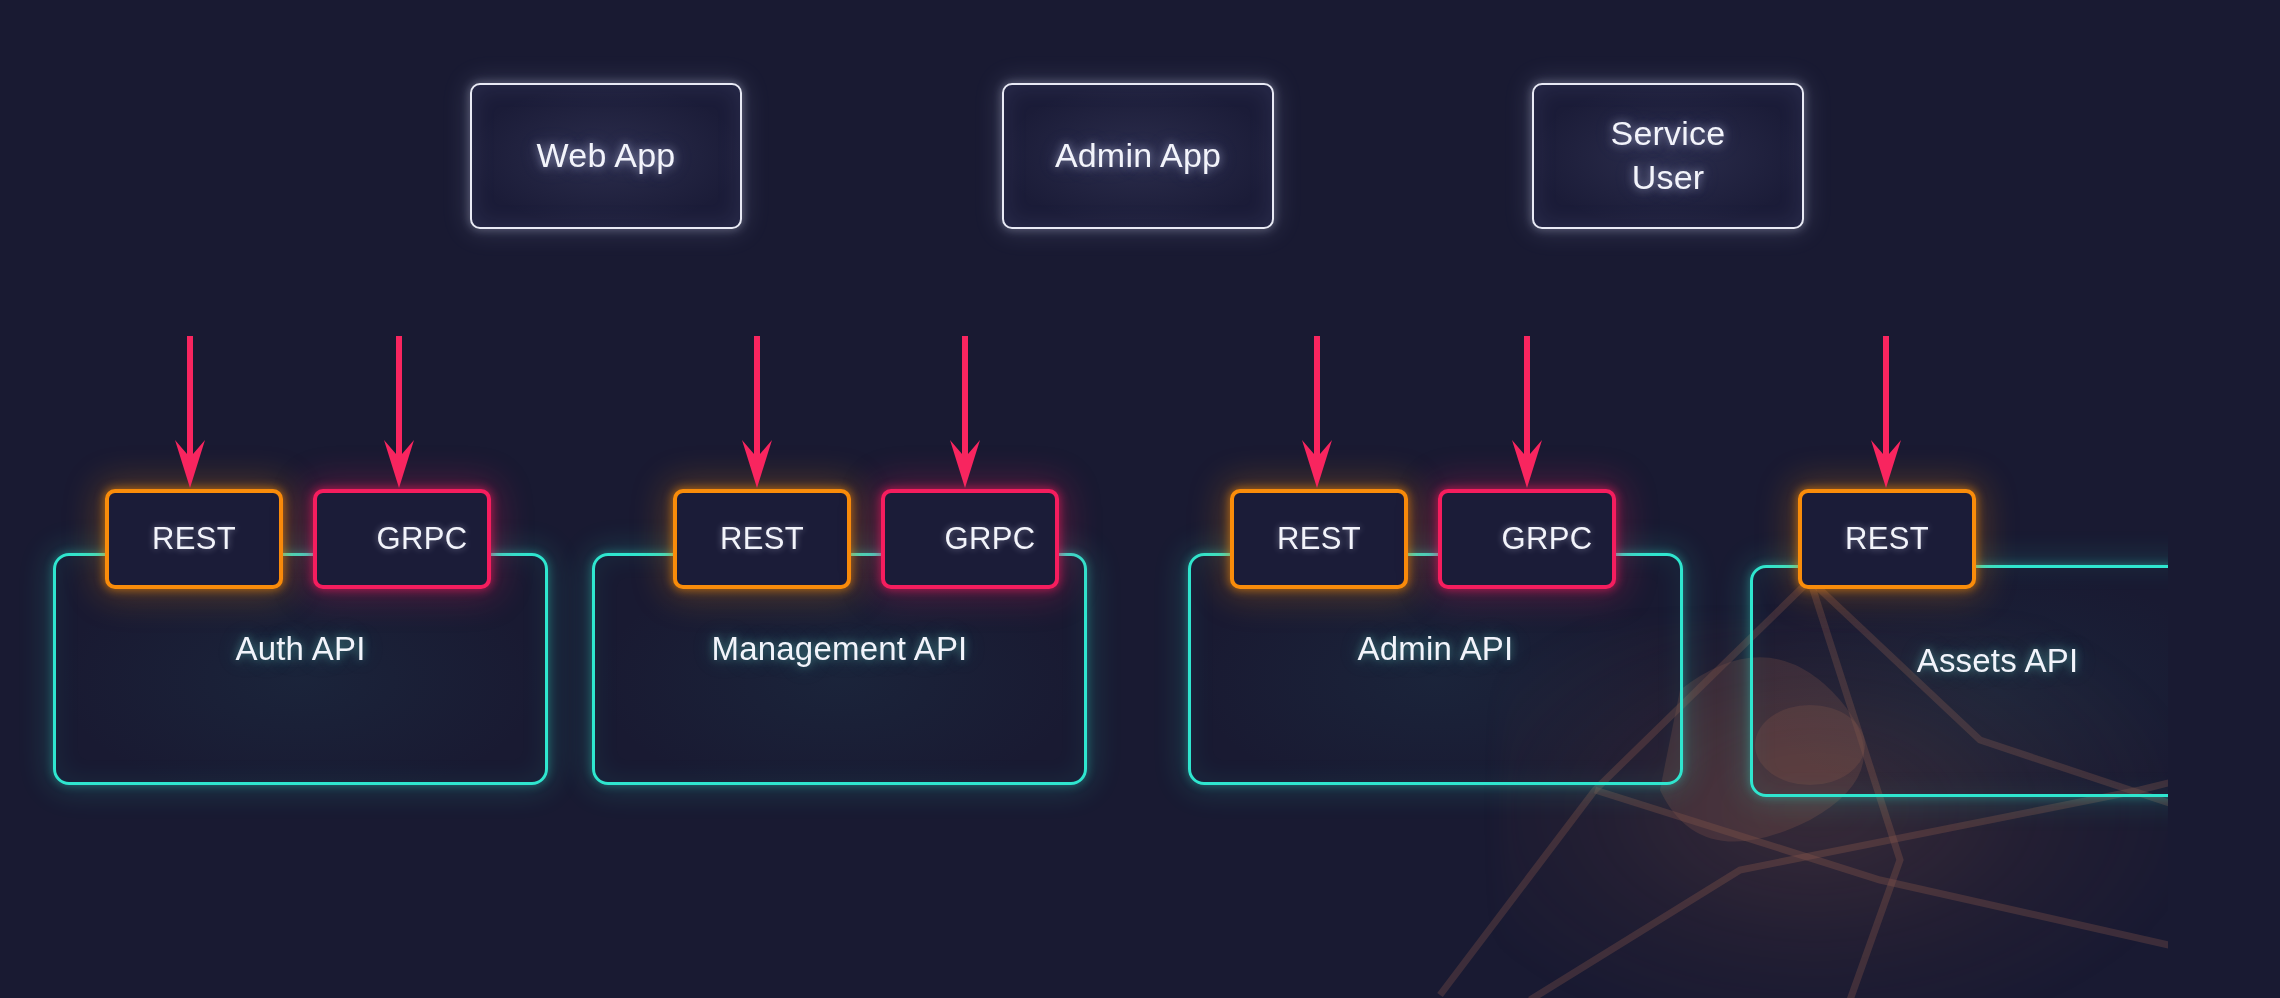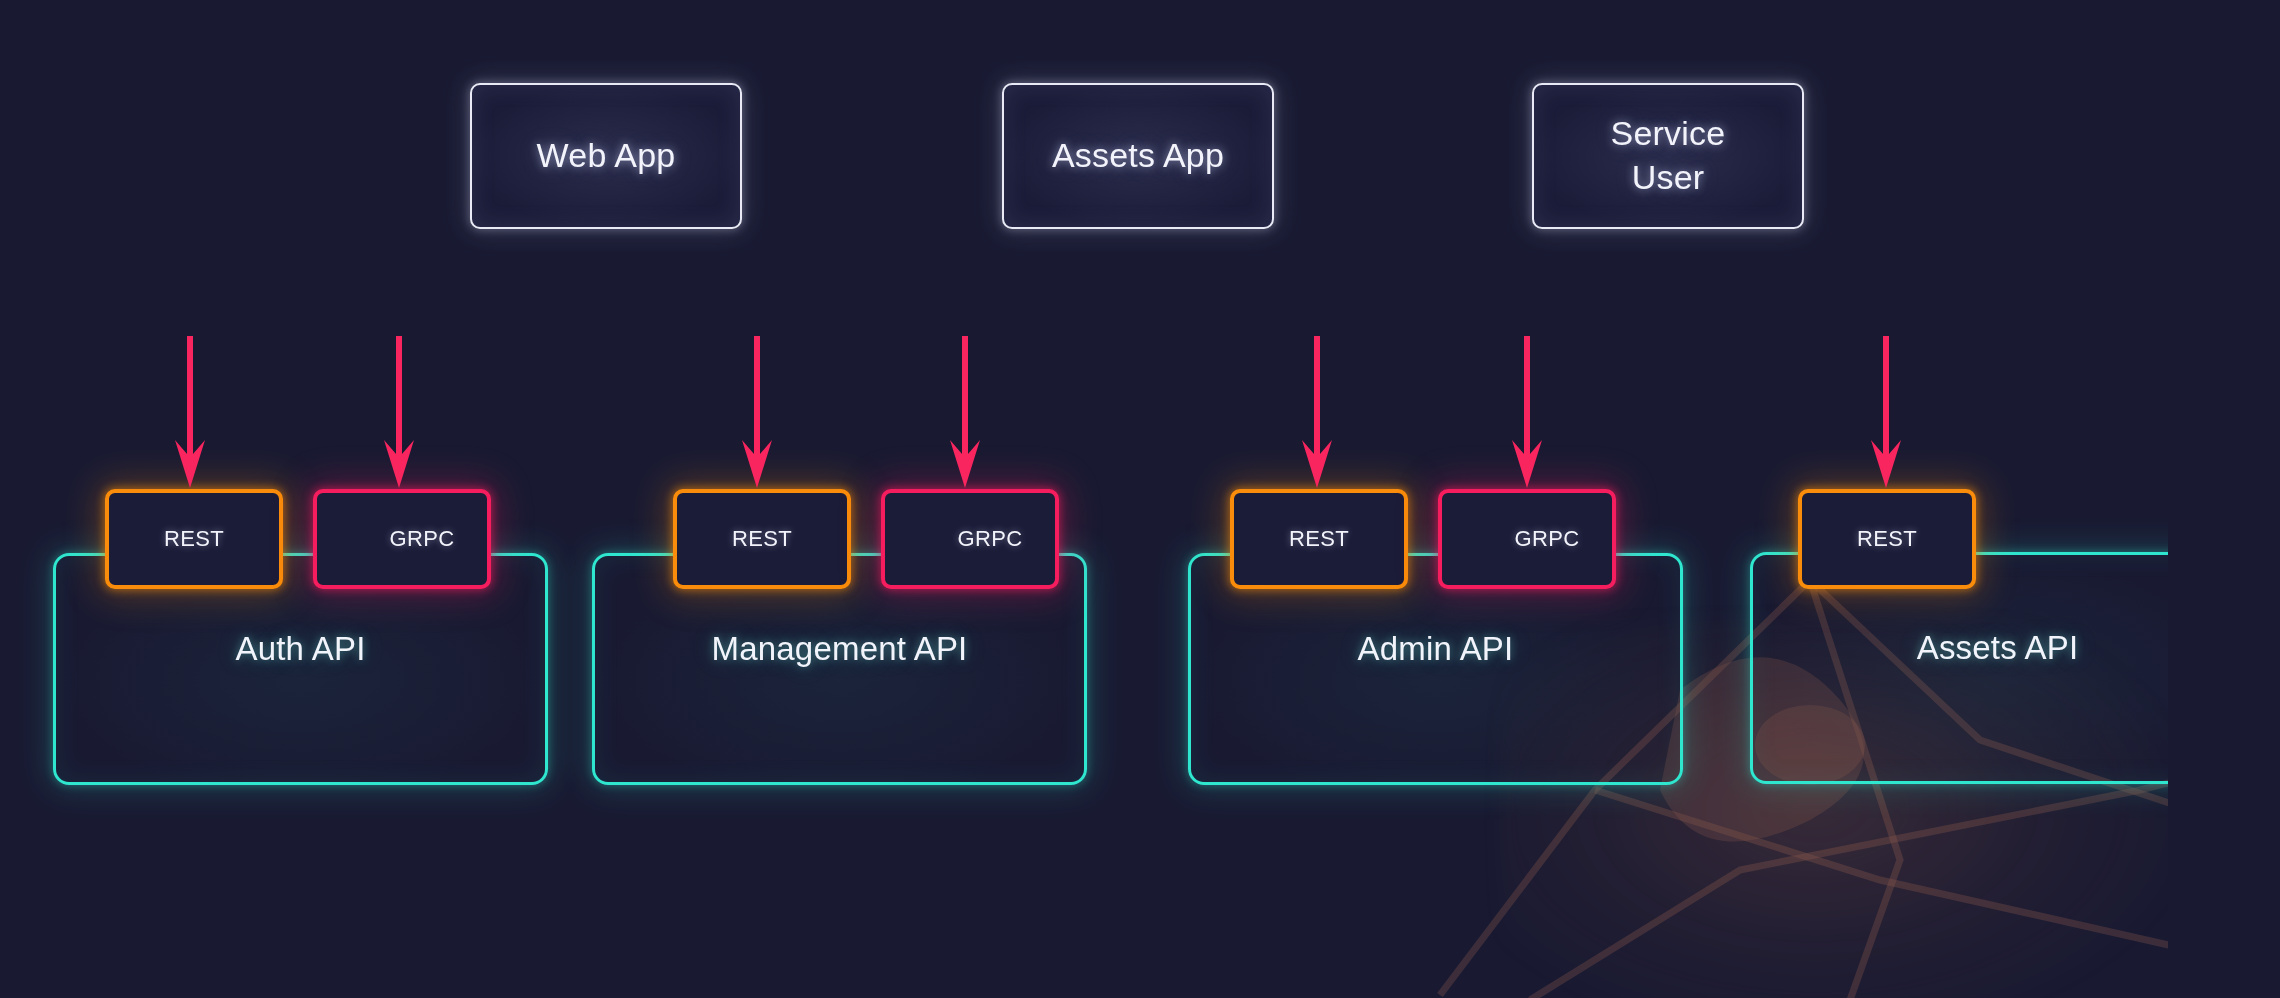--- a/index.html
+++ b/index.html
@@ -92,21 +92,21 @@
   
   .proto {
     position: absolute;
     box-sizing: border-box;
     border-radius: 10px;
     background: #1b1c38;
     display: flex;
     align-items: center;
     justify-content: center;
     color: #f3f4fb;
-    font-size: 22px;
+    font-size: 31px;
     font-weight: 300;
     letter-spacing: 0.3px;
     text-shadow: 0 0 7px rgba(225,228,255,0.45);
     z-index: 6;
   }
   .proto.rest {
     border: 4px solid #f98c0a;
     box-shadow:
       0 0 10px 1px rgba(249,140,10,0.60),
       0 0 34px 8px rgba(249,140,10,0.26);
@@ -143,21 +143,21 @@
       <path d="M 300 150 q 90 -70 160 10 q 60 70 -30 120 q -110 55 -150 -30 z"></path>
       <ellipse cx="430" cy="205" rx="55" ry="40"></ellipse>
     </g>
   </svg>
 
   <div class="actor" style="left:470px; top:83px; width:272px; height:146px;">
     <span>Web App</span>
   </div>
 
   <div class="actor" style="left:1002px; top:83px; width:272px; height:146px;">
-    <span>Assets App</span>
+    <span>Admin App</span>
   </div>
 
   <div class="actor" style="left:1532px; top:83px; width:272px; height:146px; padding:0 38px;">
     <span>Service User</span>
   </div>
 
   <svg class="arrow" style="left:160px; top:336px; width:60px; height:154px;" viewBox="0 0 60 154">
     <path d="M 27 0 L 33 0 L 33 118 L 45 104 L 30 152 L 15 104 L 27 118 Z" fill="#f8255f"></path>
   </svg>
   <svg class="arrow" style="left:369px; top:336px; width:60px; height:154px;" viewBox="0 0 60 154">
@@ -202,20 +202,20 @@
   <div class="api-group" style="left:1180px; top:553px; width:495px; height:232px;">
     <div class="api-group-label">Admin API</div>
   </div>
   <div class="proto rest" style="left:1230px; top:489px; width:178px; height:100px;">
     <span>REST</span>
   </div>
   <div class="proto grpc" style="left:1438px; top:489px; width:178px; height:100px;">
     <span>GRPC</span>
   </div>
 
-  <div class="api-group" style="left:1742px; top:552px; width:495px; height:232px;padding-left:33px;">
+  <div class="api-group" style="left:1742px; top:565px; width:495px; height:232px;padding-left:33px;">
     <div class="api-group-label">Assets API</div>
   </div>
   <div class="proto rest" style="left:1798px; top:489px; width:178px; height:100px;">
     <span>REST</span>
   </div>
 
 </div>
 
 </body></html>

